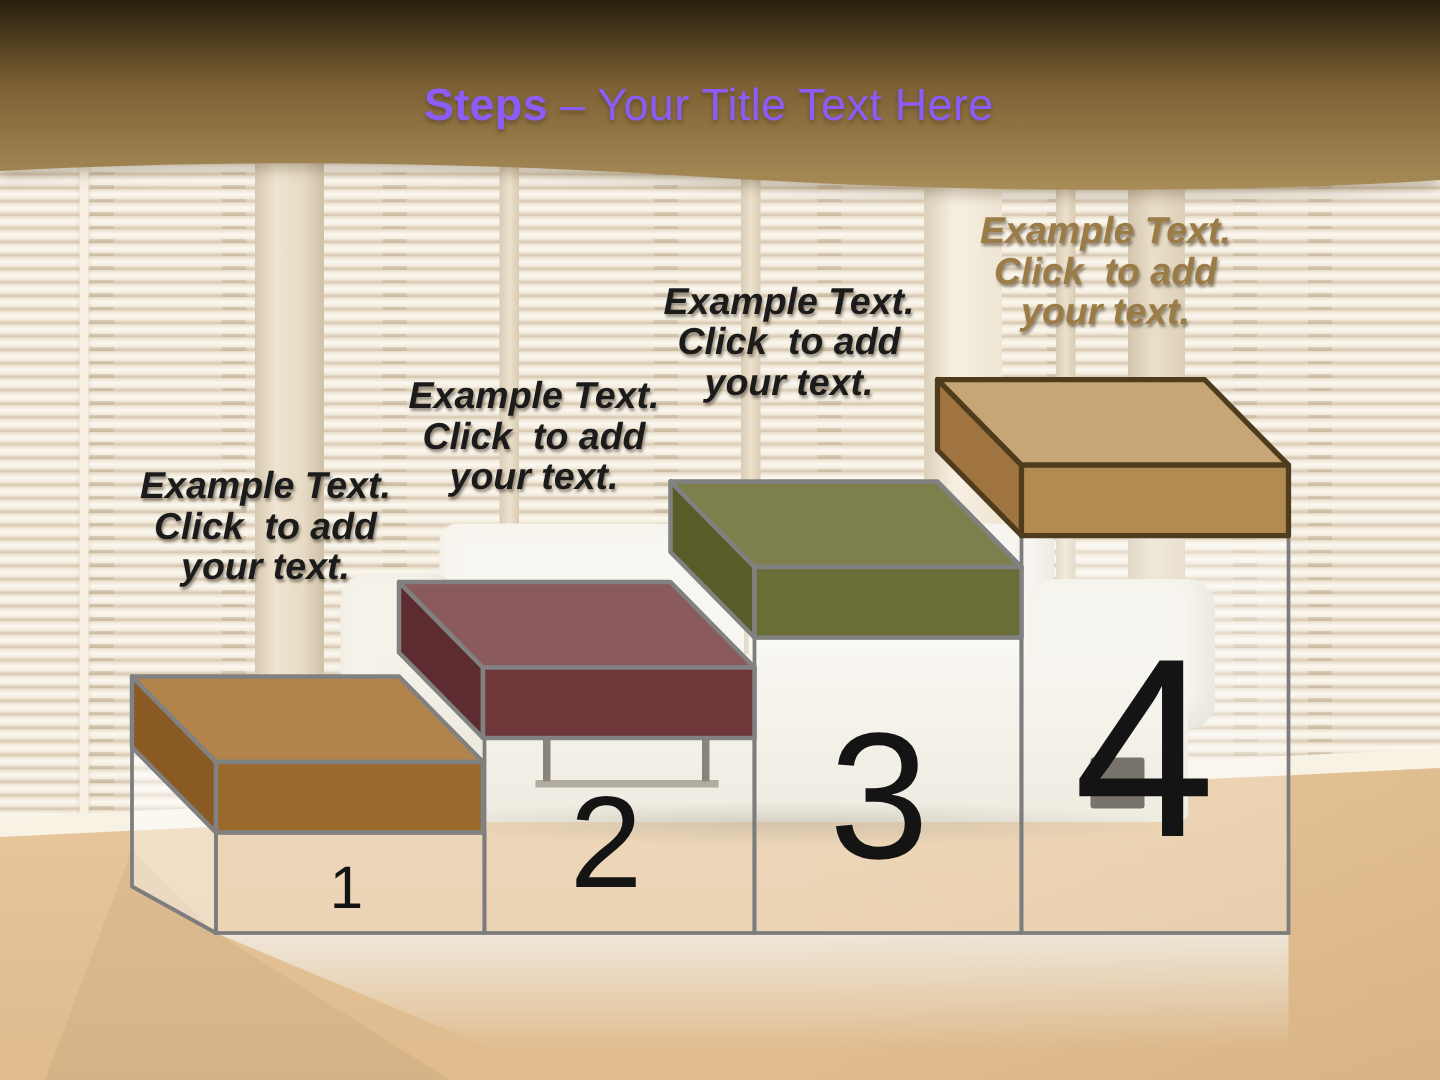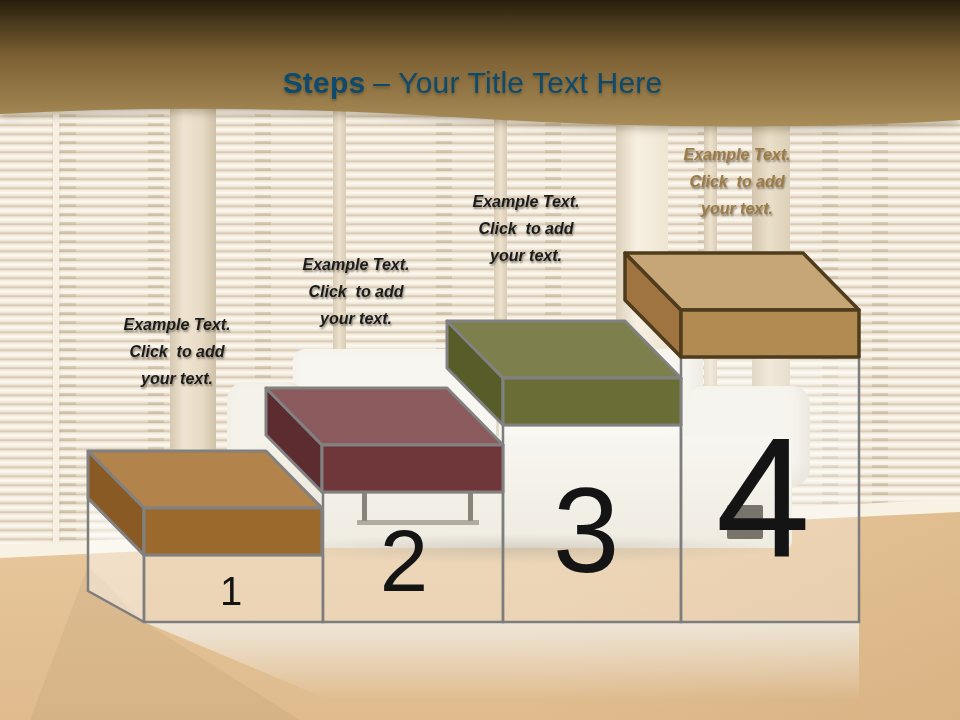--- a/index.html
+++ b/index.html
@@ -80,21 +80,21 @@
     position:absolute; left:0; top:54px; width:945px; text-align:center;
     font-size:30px; letter-spacing:.2px;
     text-shadow:0 2px 3px rgba(40,28,10,.35);
   }
   .title .bold-part{font-weight:700; margin-right:8px;}
   .title .rest-part{font-weight:400;}
 
   
   .step-label{
     position:absolute; width:220px; text-align:center;
-    font-style:italic; font-weight:600; font-size:16px; line-height:27px;
+    font-style:italic; font-weight:600; font-size:25px; line-height:27px;
     white-space:pre-wrap;
     text-shadow:1px 2px 2px rgba(70,58,44,.55);
   }
   .label-1{left:67px;  top:311px;}
   .label-2{left:246px; top:251px;}
   .label-3{left:416px; top:188px;}
   .label-4{left:627px; top:141px;}
 
   
   .scene{position:absolute; left:0; top:0;}
@@ -202,17 +202,17 @@
     <defs>
       <linearGradient id="hdrGrad" x1="0" y1="0" x2="0" y2="1">
         <stop offset="0" stop-color="#271e0c"></stop>
         <stop offset="0.45" stop-color="#7d6134"></stop>
         <stop offset="1" stop-color="#a98d58"></stop>
       </linearGradient>
     </defs>
     <path d="M0,0 L0,114 C150,106 300,107 470,118 C640,129 820,129 960,120 L960,0 Z" fill="url(#hdrGrad)"></path>
   </svg>
 
-  <div class="title" style="color: #0c4a6e; margin-top: 12px;">
+  <div class="title" style="color: #8b5cf6;">
     <span class="bold-part">Steps</span><span class="rest-part">– Your Title Text Here</span>
   </div>
 
 </div>
 
 </body></html>

